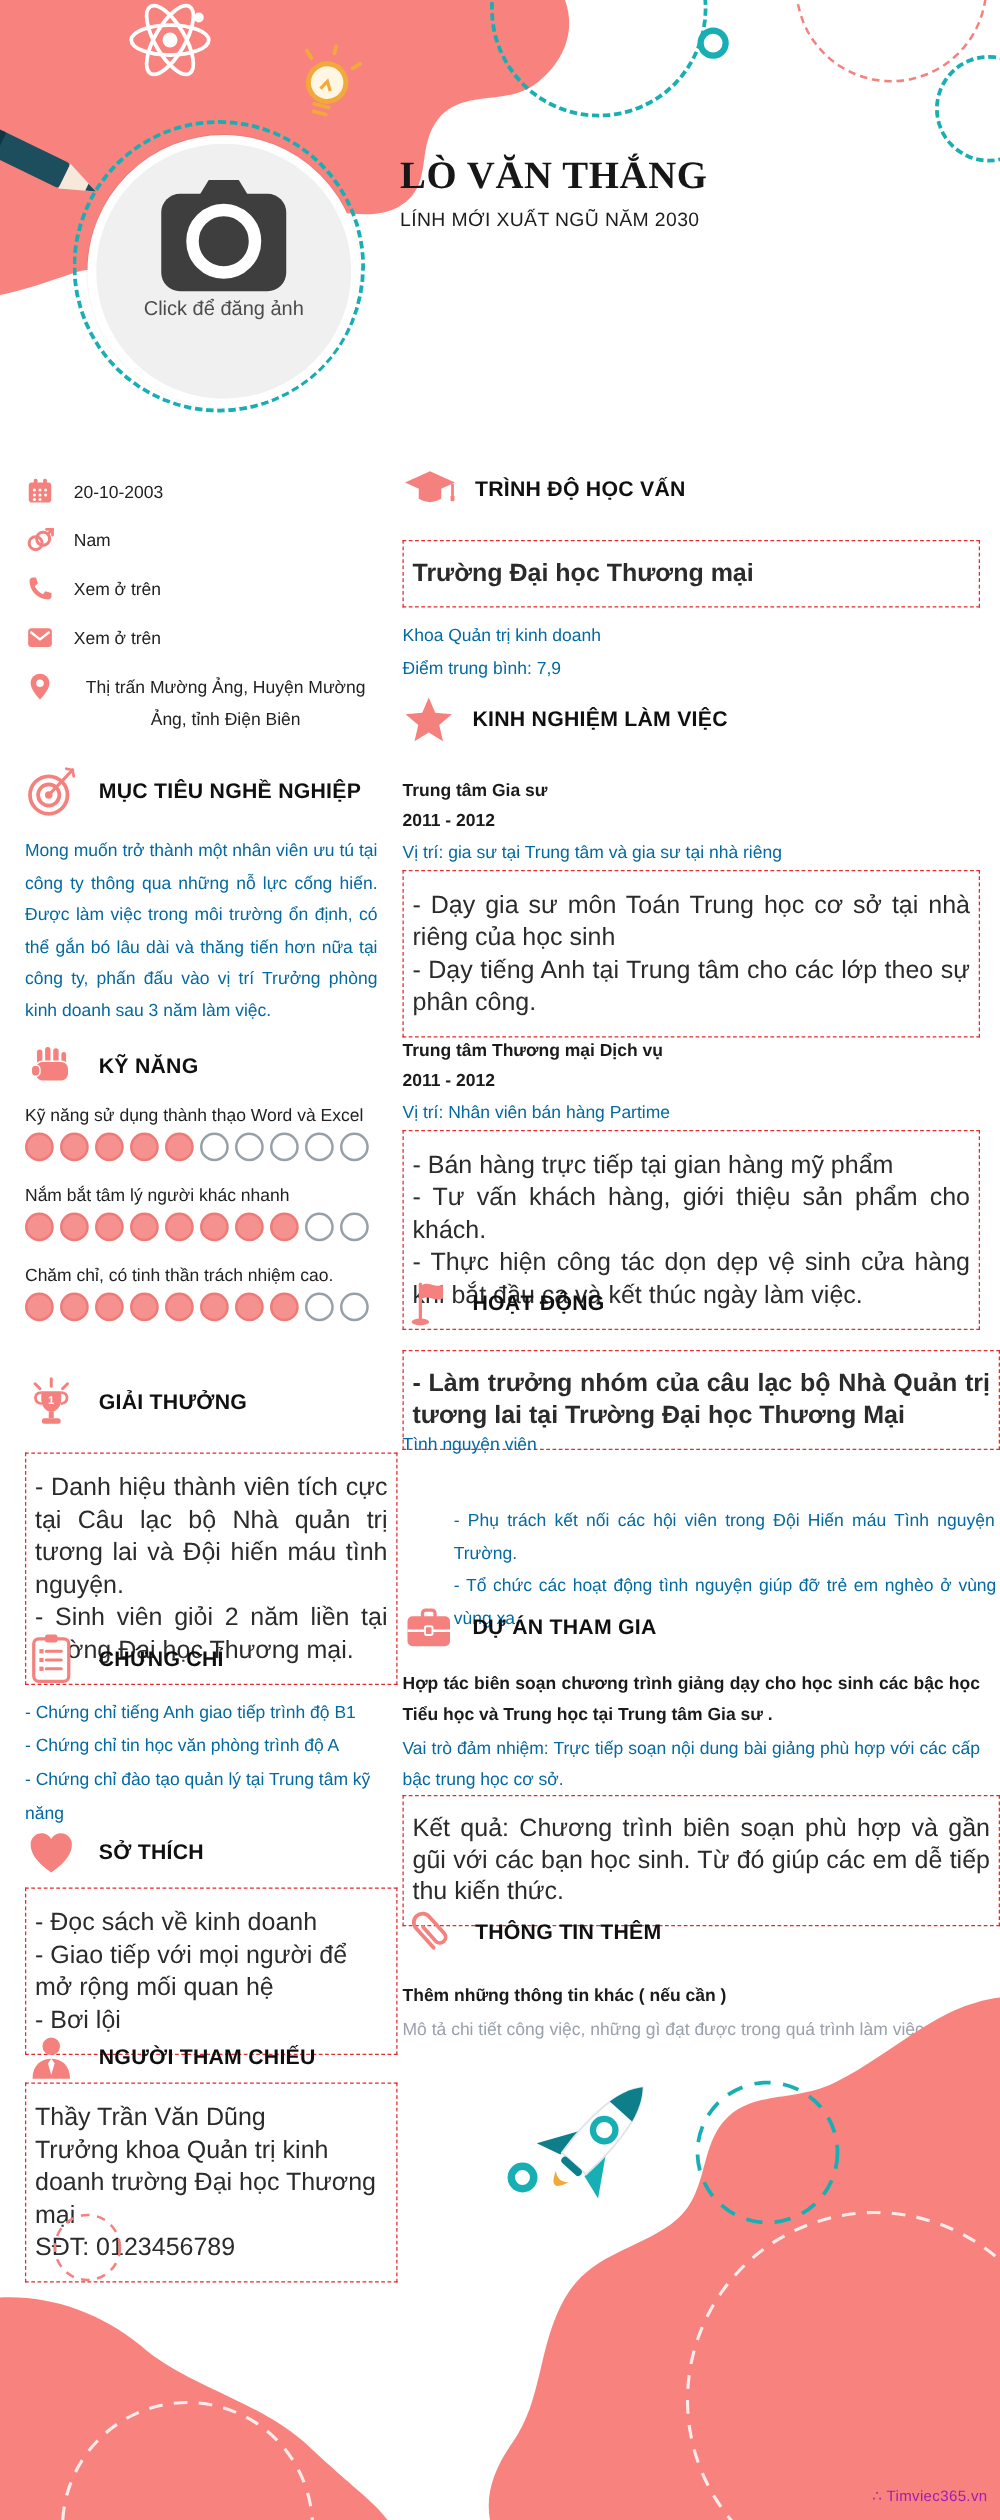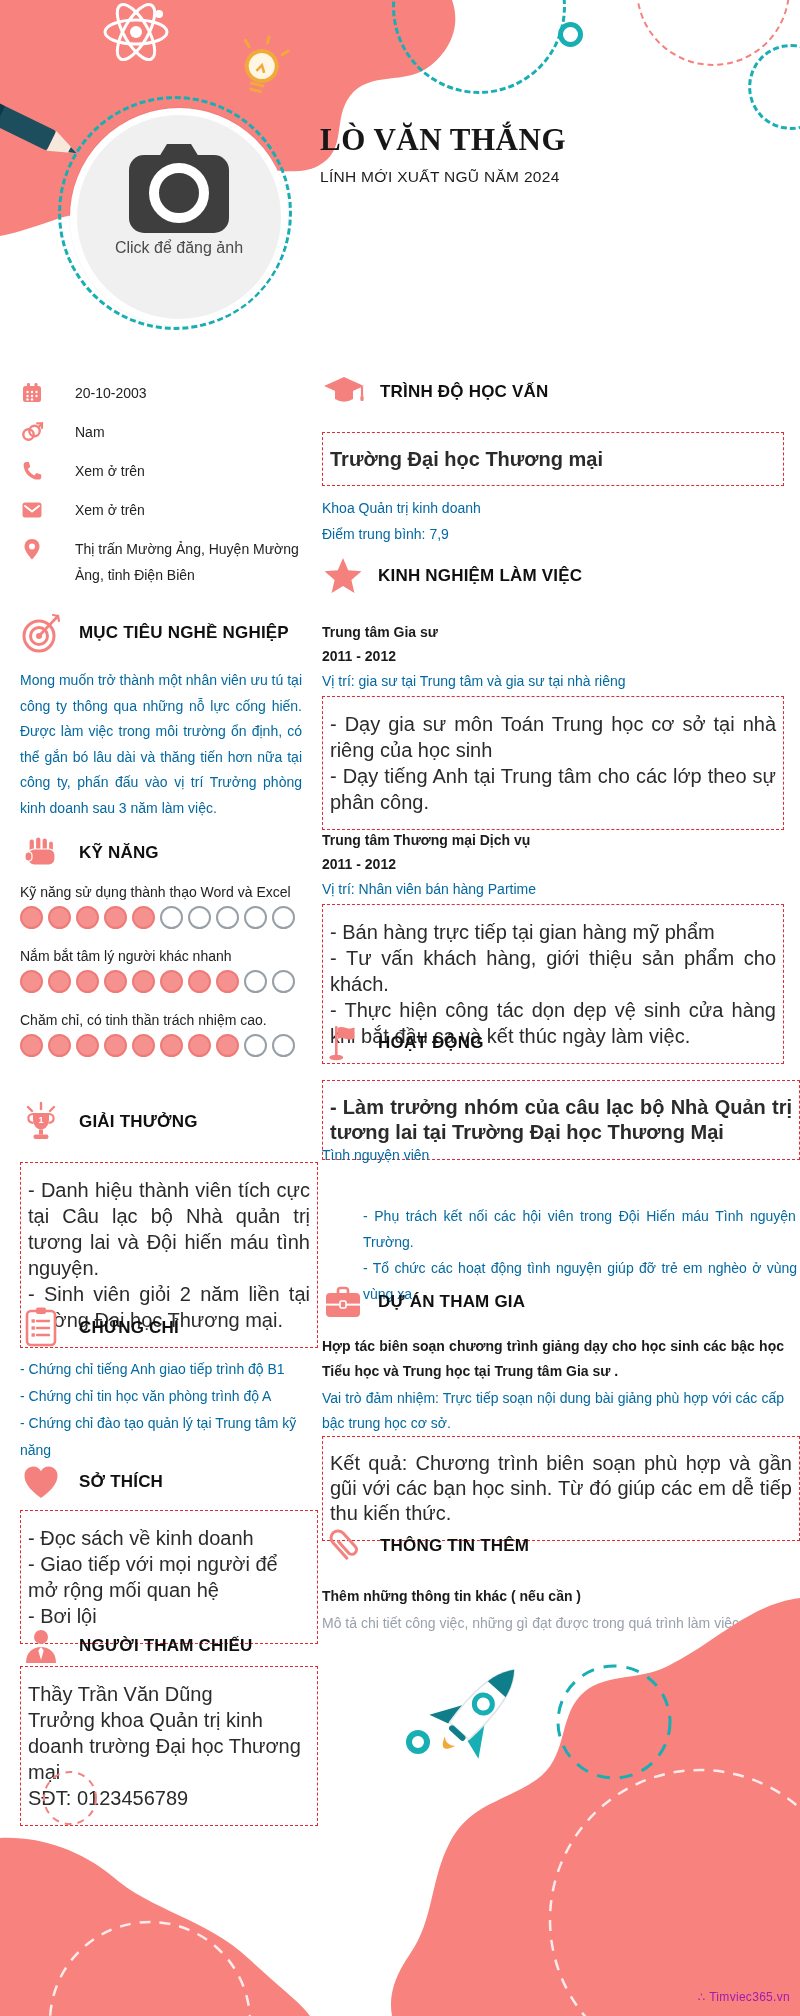--- a/index.html
+++ b/index.html
@@ -29,21 +29,21 @@
   .subtitle{position:absolute;left:320px;top:168px;width:470px;font-size:15.5px;color:#1d1d1d;letter-spacing:.3px;}
 
   
   .lcol{left:20px;width:282px;}
   .rcol{left:322px;width:462px;}
 
   .sect-head{display:flex;align-items:center;gap:17px;}
   .sect-title{font-size:17px;font-weight:bold;color:#101010;letter-spacing:.2px;}
   .sicon{flex:none;display:flex;align-items:center;justify-content:center;}
 
-  .info-row{display:flex;gap:31px;margin-bottom:13px;align-items:flex-start;}
+  .info-row{display:flex;gap:15px;margin-bottom:13px;align-items:flex-start;text-align:center;}
   .info-row .txt{font-size:14px;line-height:26px;color:#222;}
   .iico{flex:none;width:24px;height:24px;margin-top:1px;}
 
   .body-text{font-size:14px;line-height:25.5px;color:#0369a1;}
   .just{text-align:justify;}
   .lines{white-space:pre-line;}
   .bold{font-weight:bold;color:#1b1b1b;}
   .dashed-box{border:1px dashed #e02b30;padding:14px 7px;font-size:20px;line-height:26px;color:#2b2b2b;}
 
   .skill-item{margin-bottom:19px;}
@@ -107,21 +107,21 @@
   <div class="photo-circle">
     <svg style="margin-top:26px" width="104" height="94" viewBox="0 0 104 94">
       <path d="M32,16 L40,3 H64 L72,16 Z" fill="#3E3E3E"></path>
       <rect x="2" y="14" width="100" height="78" rx="15" fill="#3E3E3E"></rect>
       <circle cx="52" cy="52" r="25" fill="#3E3E3E" stroke="#fff" stroke-width="10"></circle>
     </svg>
     <div class="photo-label">Click để đăng ảnh</div>
   </div>
 
   <div class="name">LÒ VĂN THẮNG</div>
-  <div class="subtitle">LÍNH MỚI XUẤT NGŨ NĂM 2024</div>
+  <div class="subtitle">LÍNH MỚI XUẤT NGŨ NĂM 2030</div>
 
   <div class="abs lcol" style="top:380px;">
     <div class="info-row">
       <svg class="iico" viewBox="0 0 24 24">
         <rect x="3" y="5" width="18" height="16" rx="2.5" fill="#F4817E"></rect>
         <rect x="7" y="2" width="3" height="5" rx="1.2" fill="#F4817E"></rect>
         <rect x="14.5" y="2" width="3" height="5" rx="1.2" fill="#F4817E"></rect>
         <g fill="#fff">
             <circle cx="7.5" cy="11" r="1.2"></circle>
             <circle cx="12" cy="11" r="1.2"></circle>

